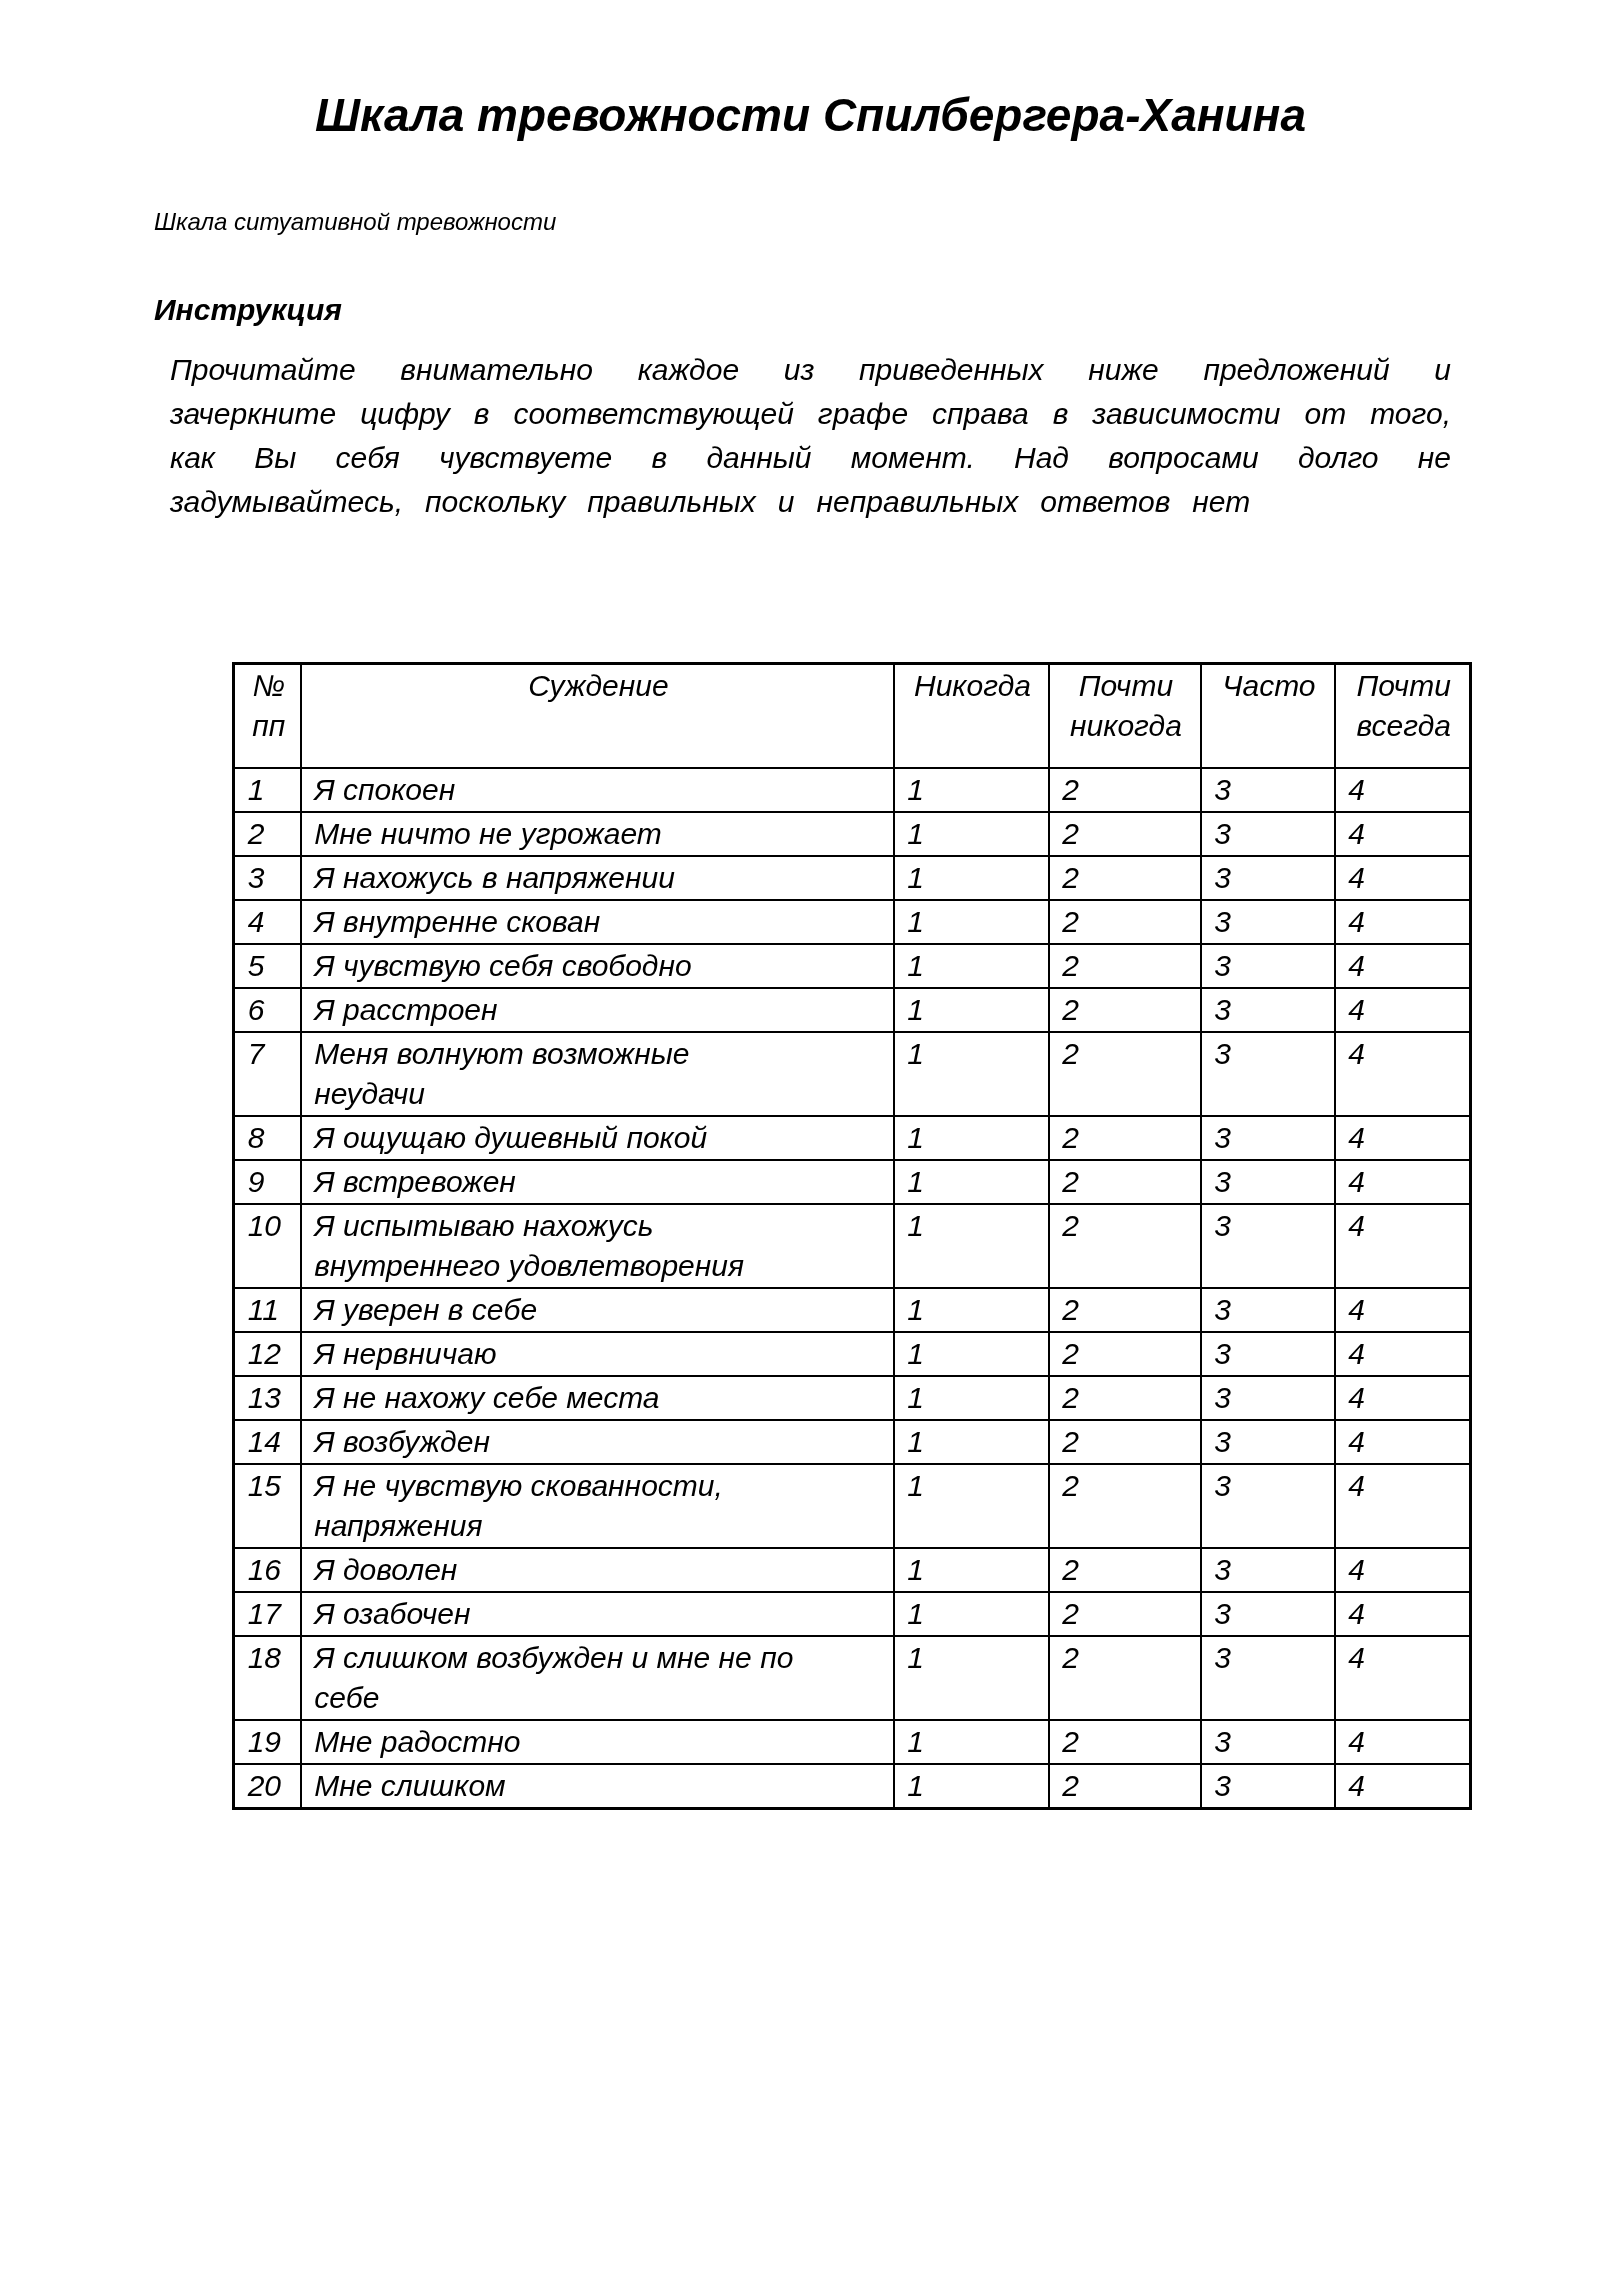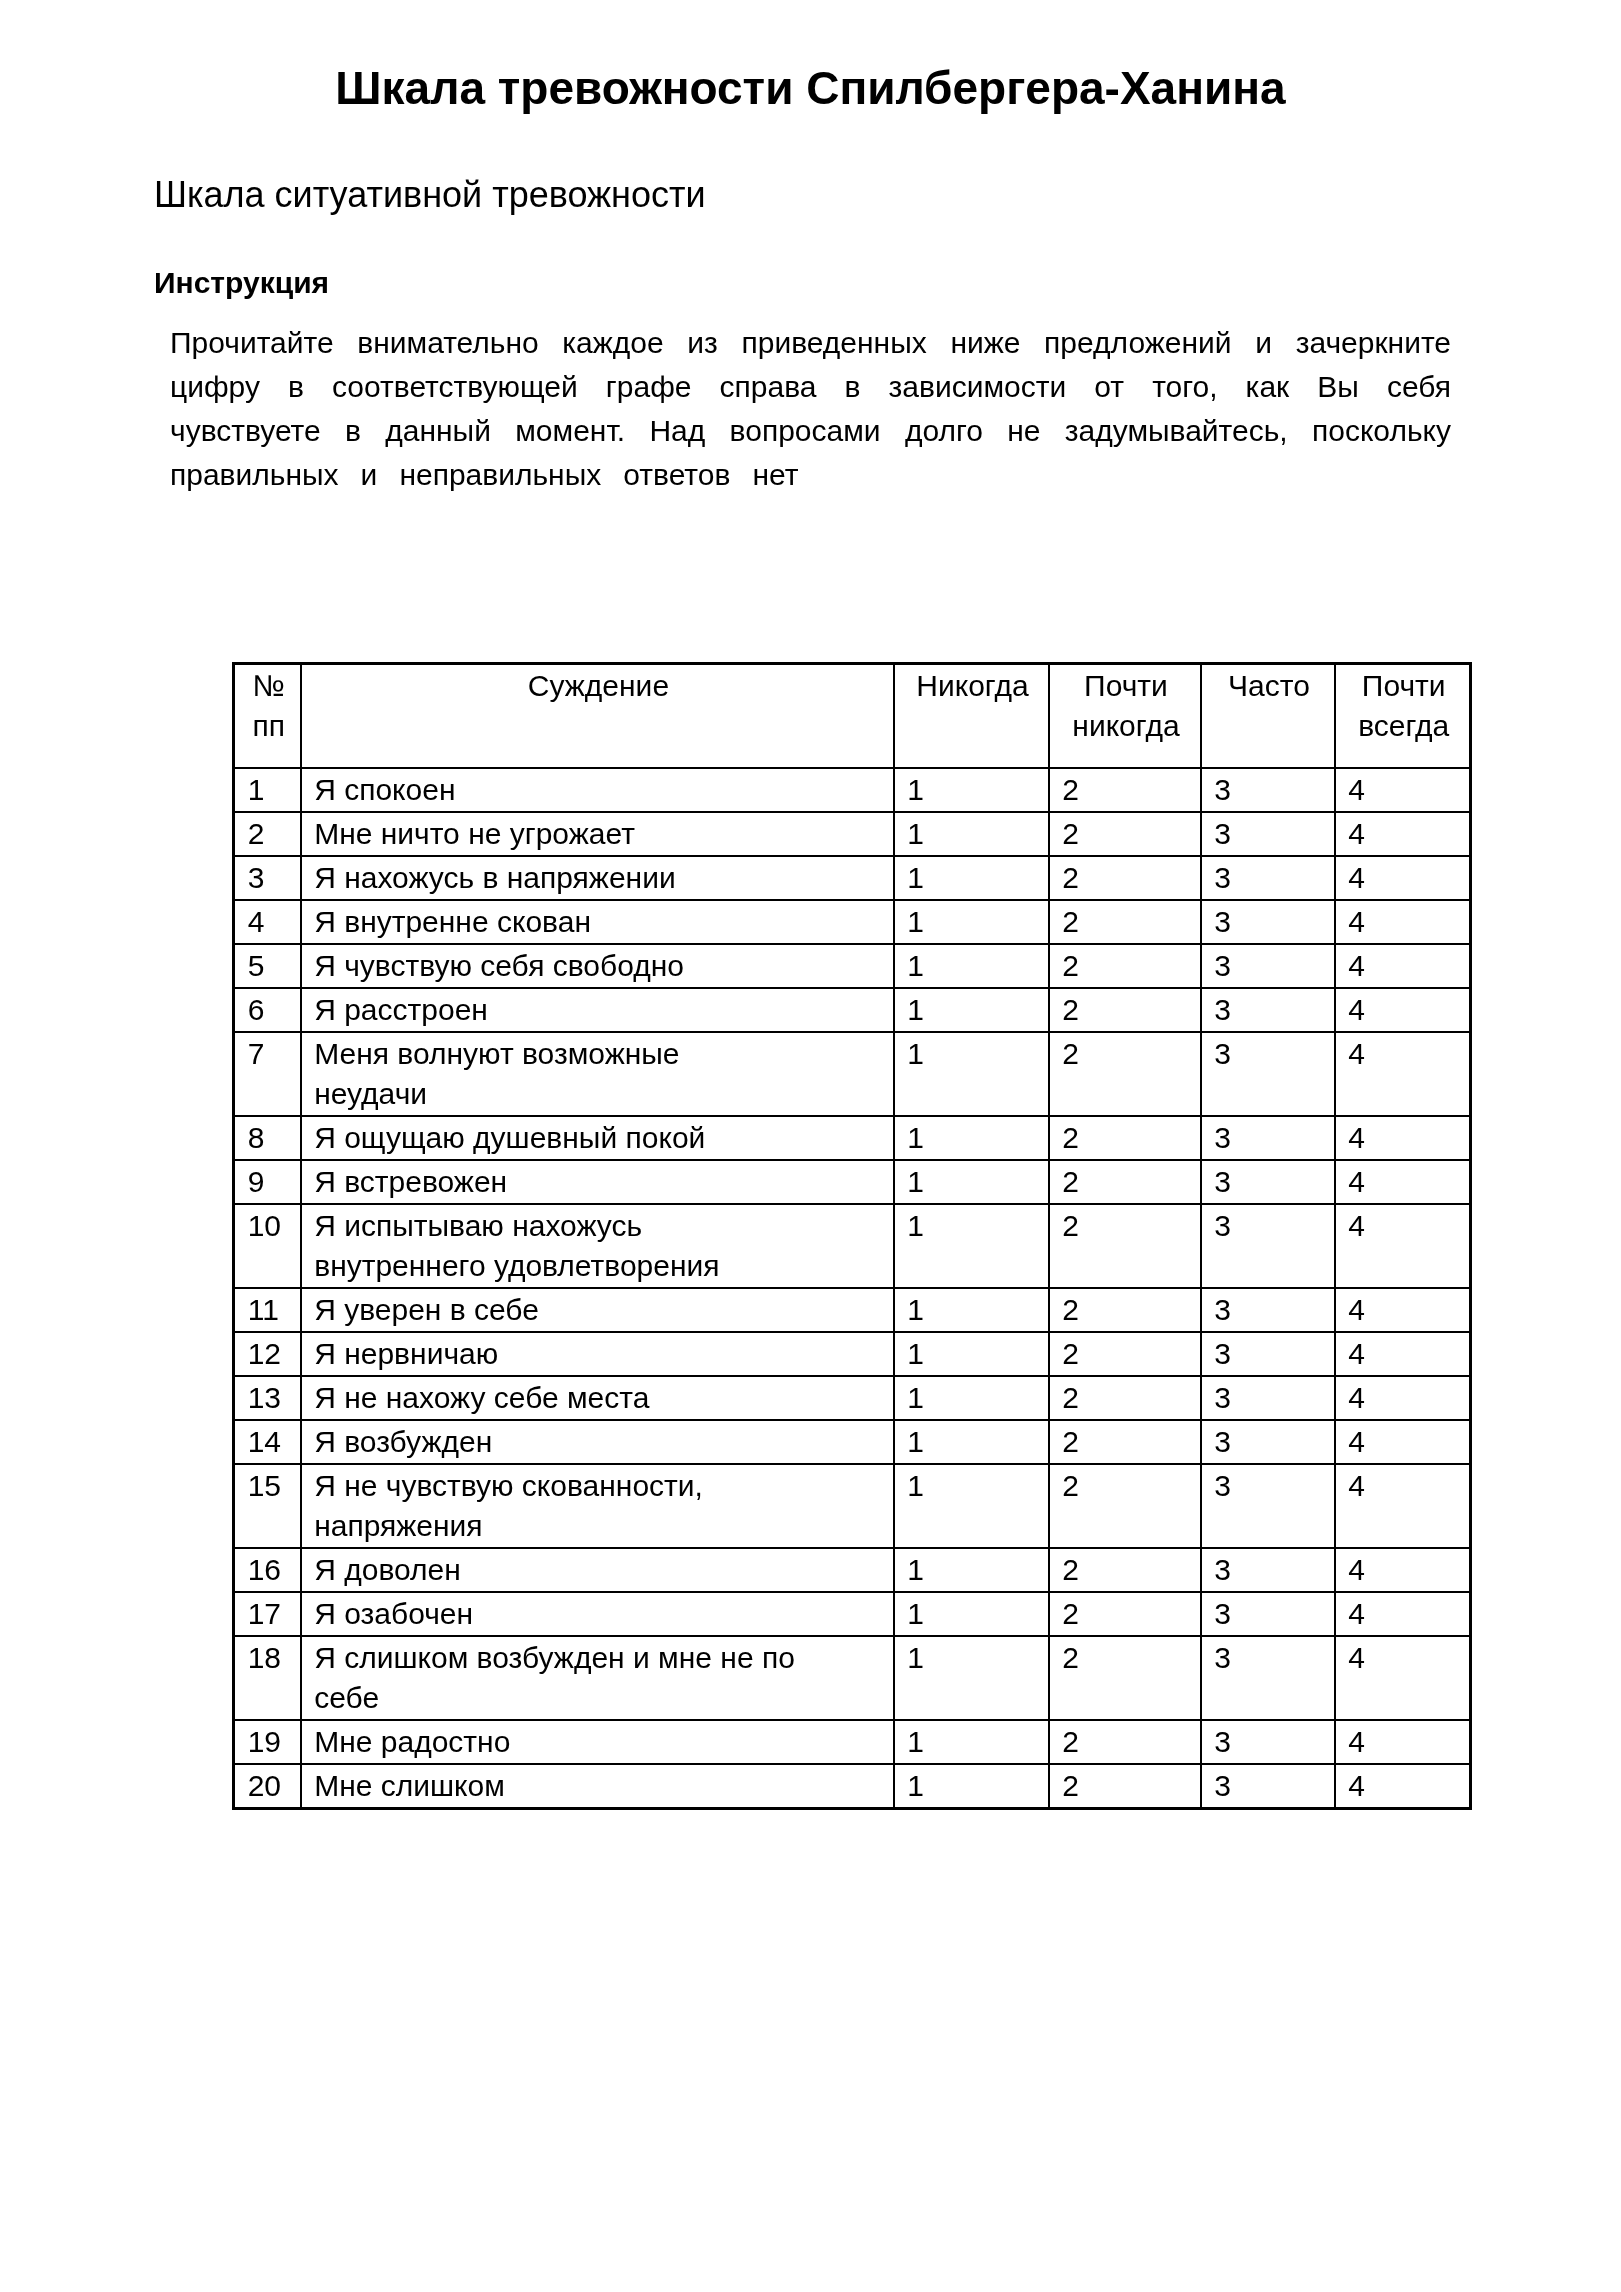--- a/index.html
+++ b/index.html
@@ -13,33 +13,34 @@
     position: relative;
     font-family: "Liberation Sans", sans-serif;
     color: #000000;
     overflow: hidden;
   }
   .page {
     position: relative;
     box-sizing: border-box;
     width: 1621px;
     height: 2293px;
-    padding: 61px 154px 0 154px;
+    padding: 88px 154px 0 154px;
+    font-style: italic;
   }
   .doc-title {
     margin: 0;
     font-size: 46px;
     line-height: 55px;
     font-weight: 700;
     text-align: center;
     letter-spacing: 0px;
   }
   .doc-subtitle {
     margin: 56px 0 0 0;
-    font-size: 36px;
+    font-size: 24px;
     line-height: 46px;
     font-weight: 400;
   }
   .instr-heading {
     margin: 43px 0 0 0;
     font-size: 30px;
     line-height: 44px;
     font-weight: 700;
   }
   .instr-text {

